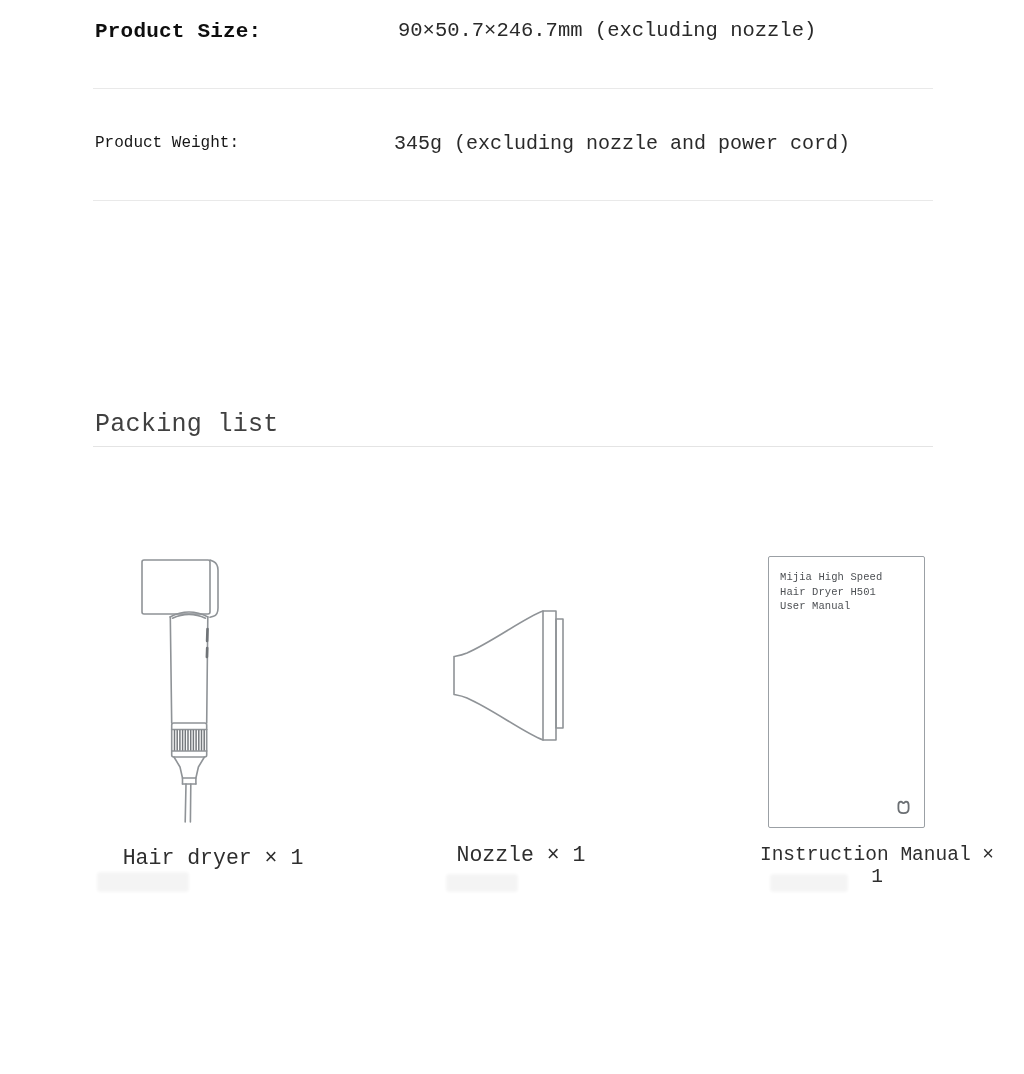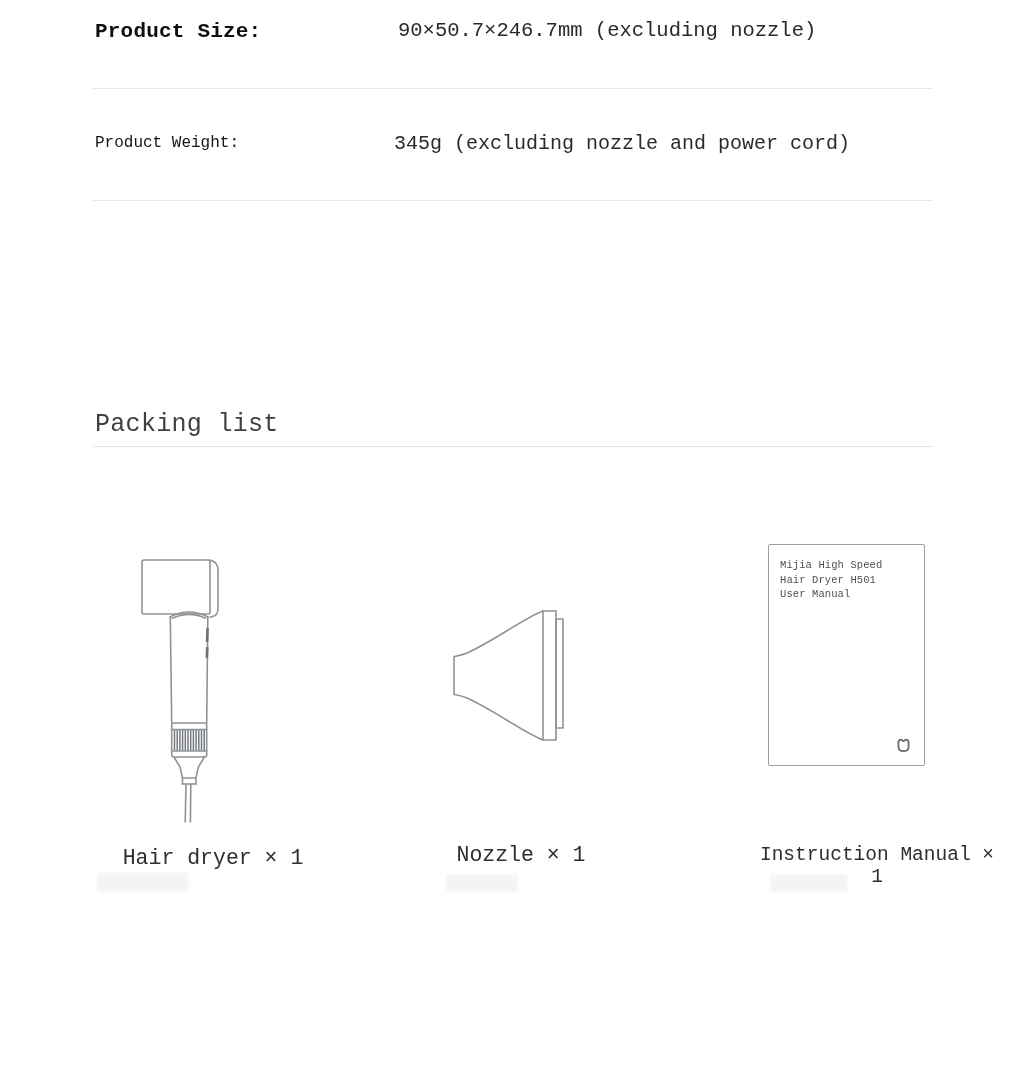--- a/index.html
+++ b/index.html
@@ -35,21 +35,21 @@
   .divider.d2 { top: 200px; }
   .divider.d3 { top: 446px; background: #e4e4e4; }
   .packing-title {
     position: absolute; left: 95px; top: 374px;
     font-size: 25px; font-weight: 500; color: #404040; letter-spacing: 0.3px; margin-top: 36px;
   }
   .illustration { position: absolute; }
   .illu-dryer  { left: 135px; top: 555px; width: 160px; height: 270px; }
   .illu-nozzle { left: 450px; top: 605px; width: 120px; height: 140px; }
   .manual-box {
-    position: absolute; left: 768px; top: 544px; width: 157px; height: 222px;
+    position: absolute; left: 768px; top: 556px; width: 157px; height: 272px;
     border: 1.5px solid #9ba0a5; border-radius: 2px; box-sizing: border-box;
     background: #ffffff;
     padding-left: 20px;
   }
   .manual-text {
     position: absolute; left: 11px; top: 13px; width: 124px;
     font-size: 10.5px; line-height: 14.5px; color: #4d5054; letter-spacing: 0.1px;
   }
   .mijia-logo { position: absolute; right: 12px; bottom: 11px; width: 17px; height: 17px; }
   .caption {

